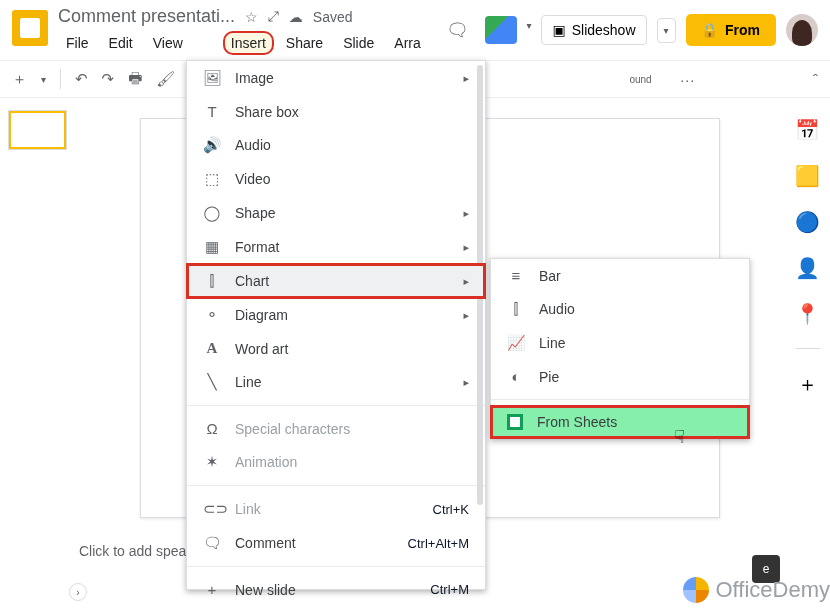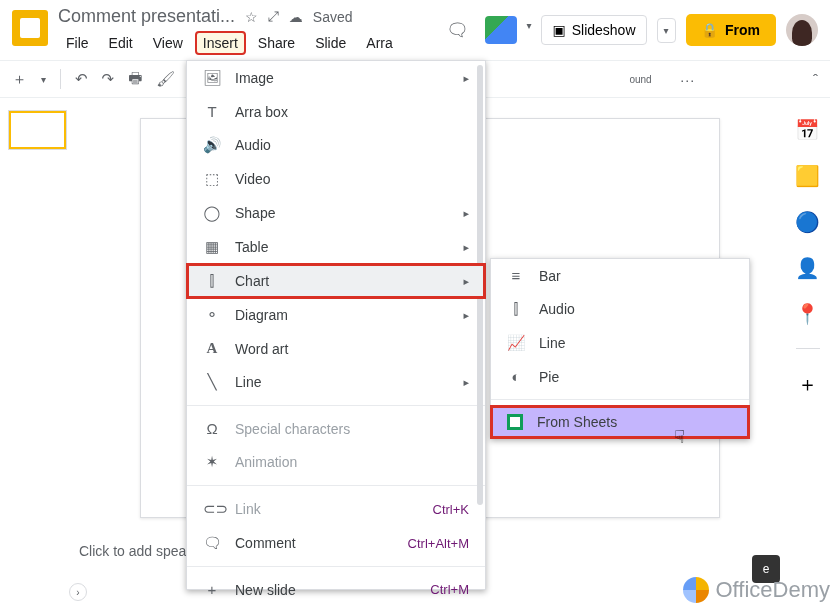--- a/index.html
+++ b/index.html
@@ -7,21 +7,21 @@
 
   .header { display: flex; align-items: flex-start; padding: 6px 12px 0 12px; height: 60px; }
   .logo { width: 36px; height: 36px; background: #f4b400; border-radius: 3px; position: relative; margin-right: 10px; margin-top: 4px; }
   .logo::after { content:""; position:absolute; left:8px; top:8px; width:20px; height:20px; background:#fff; border-radius:2px; }
   .title-col { flex:1; }
   .title-row { display:flex; align-items:center; gap:10px; }
   .doc-title { font-size:18px; color:#5f6368; }
   .title-icons { color:#5f6368; display:flex; gap:10px; font-size:14px; align-items:center;}
   .menubar { display:flex; gap:4px; margin-top:4px; font-size:14px; color:#202124;}
   .menubar span { padding:4px 8px; cursor:pointer; }
-  .menubar span.active { background:#fef8e3; border:2px solid #d93025; border-radius:4px; padding:2px 6px;}
+  .menubar span.active { background:#fef8e3; border:2px solid #d93025; border-radius:10px; padding:2px 6px;margin-left:28px;}
   .hdr-right { display:flex; align-items:center; gap:10px; margin-top:6px;}
   .icon-btn { width:36px; height:36px; display:flex; align-items:center; justify-content:center; color:#5f6368; font-size:18px; border-radius:50%; }
   .meet { width:32px; height:28px; background:linear-gradient(135deg,#34a853 40%,#4285f4 40%); border-radius:4px; position:relative;}
   .meet::after{content:"▾"; position:absolute; right:-14px; top:4px; color:#5f6368; font-size:10px;}
   .slideshow { border:1px solid #dadce0; border-radius:4px; padding:6px 10px; font-size:14px; display:flex; align-items:center; gap:6px;}
   .split-caret { border:1px solid #dadce0; border-radius:4px; padding:6px 6px; font-size:10px; color:#5f6368;}
   .share-btn { background:#fbbc04; padding:8px 16px; border-radius:5px; font-size:14px; font-weight:bold; display:flex; align-items:center; gap:6px;}
   .avatar { width:32px; height:32px; border-radius:50%; background:#d7ccc8; overflow:hidden; display:flex; align-items:flex-end; justify-content:center;}
   .avatar::after{content:""; width:20px; height:26px; background:#3e2723; border-radius:50% 50% 30% 30%;}
 
@@ -39,29 +39,29 @@
 
   .sidepanel { width:45px; display:flex; flex-direction:column; align-items:center; gap:22px; padding-top:20px;}
   .sidepanel .side-icon{ font-size:20px; }
 
   
   .menu { position:absolute; left:186px; top:60px; width:300px; background:#fff; border:1px solid #dadce0; box-shadow:0 2px 6px rgba(0,0,0,0.3); z-index:5; max-height:530px; }
   .menu-scroll { position:absolute; right:2px; top:4px; width:6px; height:440px; background:#dadce0; border-radius:3px;}
   .menu-item { display:flex; align-items:center; padding:8px 16px; font-size:14px; color:#3c4043; gap:14px; position:relative;}
   .menu-item .lbl { flex:1; }
   .menu-item .arr { color:#5f6368; font-size:11px; }
-  .menu-item .shortcut { color:#701a75; font-size:13px;}
+  .menu-item .shortcut { color:#0f172a; font-size:13px;}
   .menu-item.disabled { color:#9aa0a6; }
   .menu-sep { height:1px; background:#e8eaed; margin:6px 0;}
   .menu-item.highlight { background:#eef0f2; }
   .menu-item.boxed { outline:3px solid #d93025; outline-offset:-2px; }
   .mi-icon { width:18px; text-align:center; color:#5f6368; font-size:15px;}
 
   .submenu { position:absolute; left:490px; top:258px; width:260px; background:#fff; border:1px solid #dadce0; box-shadow:0 2px 6px rgba(0,0,0,0.3); z-index:6;}
-  .submenu .menu-item.boxed2 { outline:3px solid #d93025; outline-offset:-2px; background:#c4b5fd;}
+  .submenu .menu-item.boxed2 { outline:3px solid #d93025; outline-offset:-2px; background:#86efac;}
   .sheets-ic { width:16px; height:16px; background:#0f9d58; display:inline-block; position:relative;}
   .sheets-ic::after{content:""; position:absolute; left:3px; top:3px; width:10px; height:10px; background:#fff;}
   .cursor { position:absolute; left:674px; top:426px; font-size:18px; z-index:7;}
   .cursor::after{content:"☟"; }
 
   .watermark { position:absolute; right:0; bottom:8px; display:flex; align-items:flex-start; gap:6px; font-size:22px; color:#9aa0a6; z-index:3;}
   .wm-logo { width:26px; height:26px; border-radius:50%; background:conic-gradient(#f4b400 0 90deg,#ea8600 90deg 180deg,#a0c3ff 180deg 270deg,#669df6 270deg 360deg);}
   .explore { width:28px; height:28px; background:#333; border-radius:4px; color:#fff; display:flex; align-items:center; justify-content:center; font-size:12px; position:absolute; right:50px; bottom:28px; z-index:2;}
 </style>
 </head>
@@ -136,38 +136,38 @@
 
 <div class="menu">
   <div class="menu-scroll"></div>
   <div class="menu-item">
       <span class="mi-icon">🖼</span>
       <span class="lbl">Image</span>
       <span class="arr">▸</span>
     </div>
   <div class="menu-item">
       <span class="mi-icon">T</span>
-      <span class="lbl">Arra box</span>
+      <span class="lbl">Share box</span>
     </div>
   <div class="menu-item">
       <span class="mi-icon">🔊</span>
       <span class="lbl">Audio</span>
     </div>
   <div class="menu-item">
       <span class="mi-icon">⬚</span>
       <span class="lbl">Video</span>
     </div>
   <div class="menu-item">
       <span class="mi-icon">◯</span>
       <span class="lbl">Shape</span>
       <span class="arr">▸</span>
     </div>
   <div class="menu-item">
       <span class="mi-icon">▦</span>
-      <span class="lbl">Table</span>
+      <span class="lbl">Format</span>
       <span class="arr">▸</span>
     </div>
   <div class="menu-item highlight boxed">
       <span class="mi-icon">⫿</span>
       <span class="lbl">Chart</span>
       <span class="arr">▸</span>
     </div>
   <div class="menu-item">
       <span class="mi-icon">⚬</span>
       <span class="lbl">Diagram</span>

